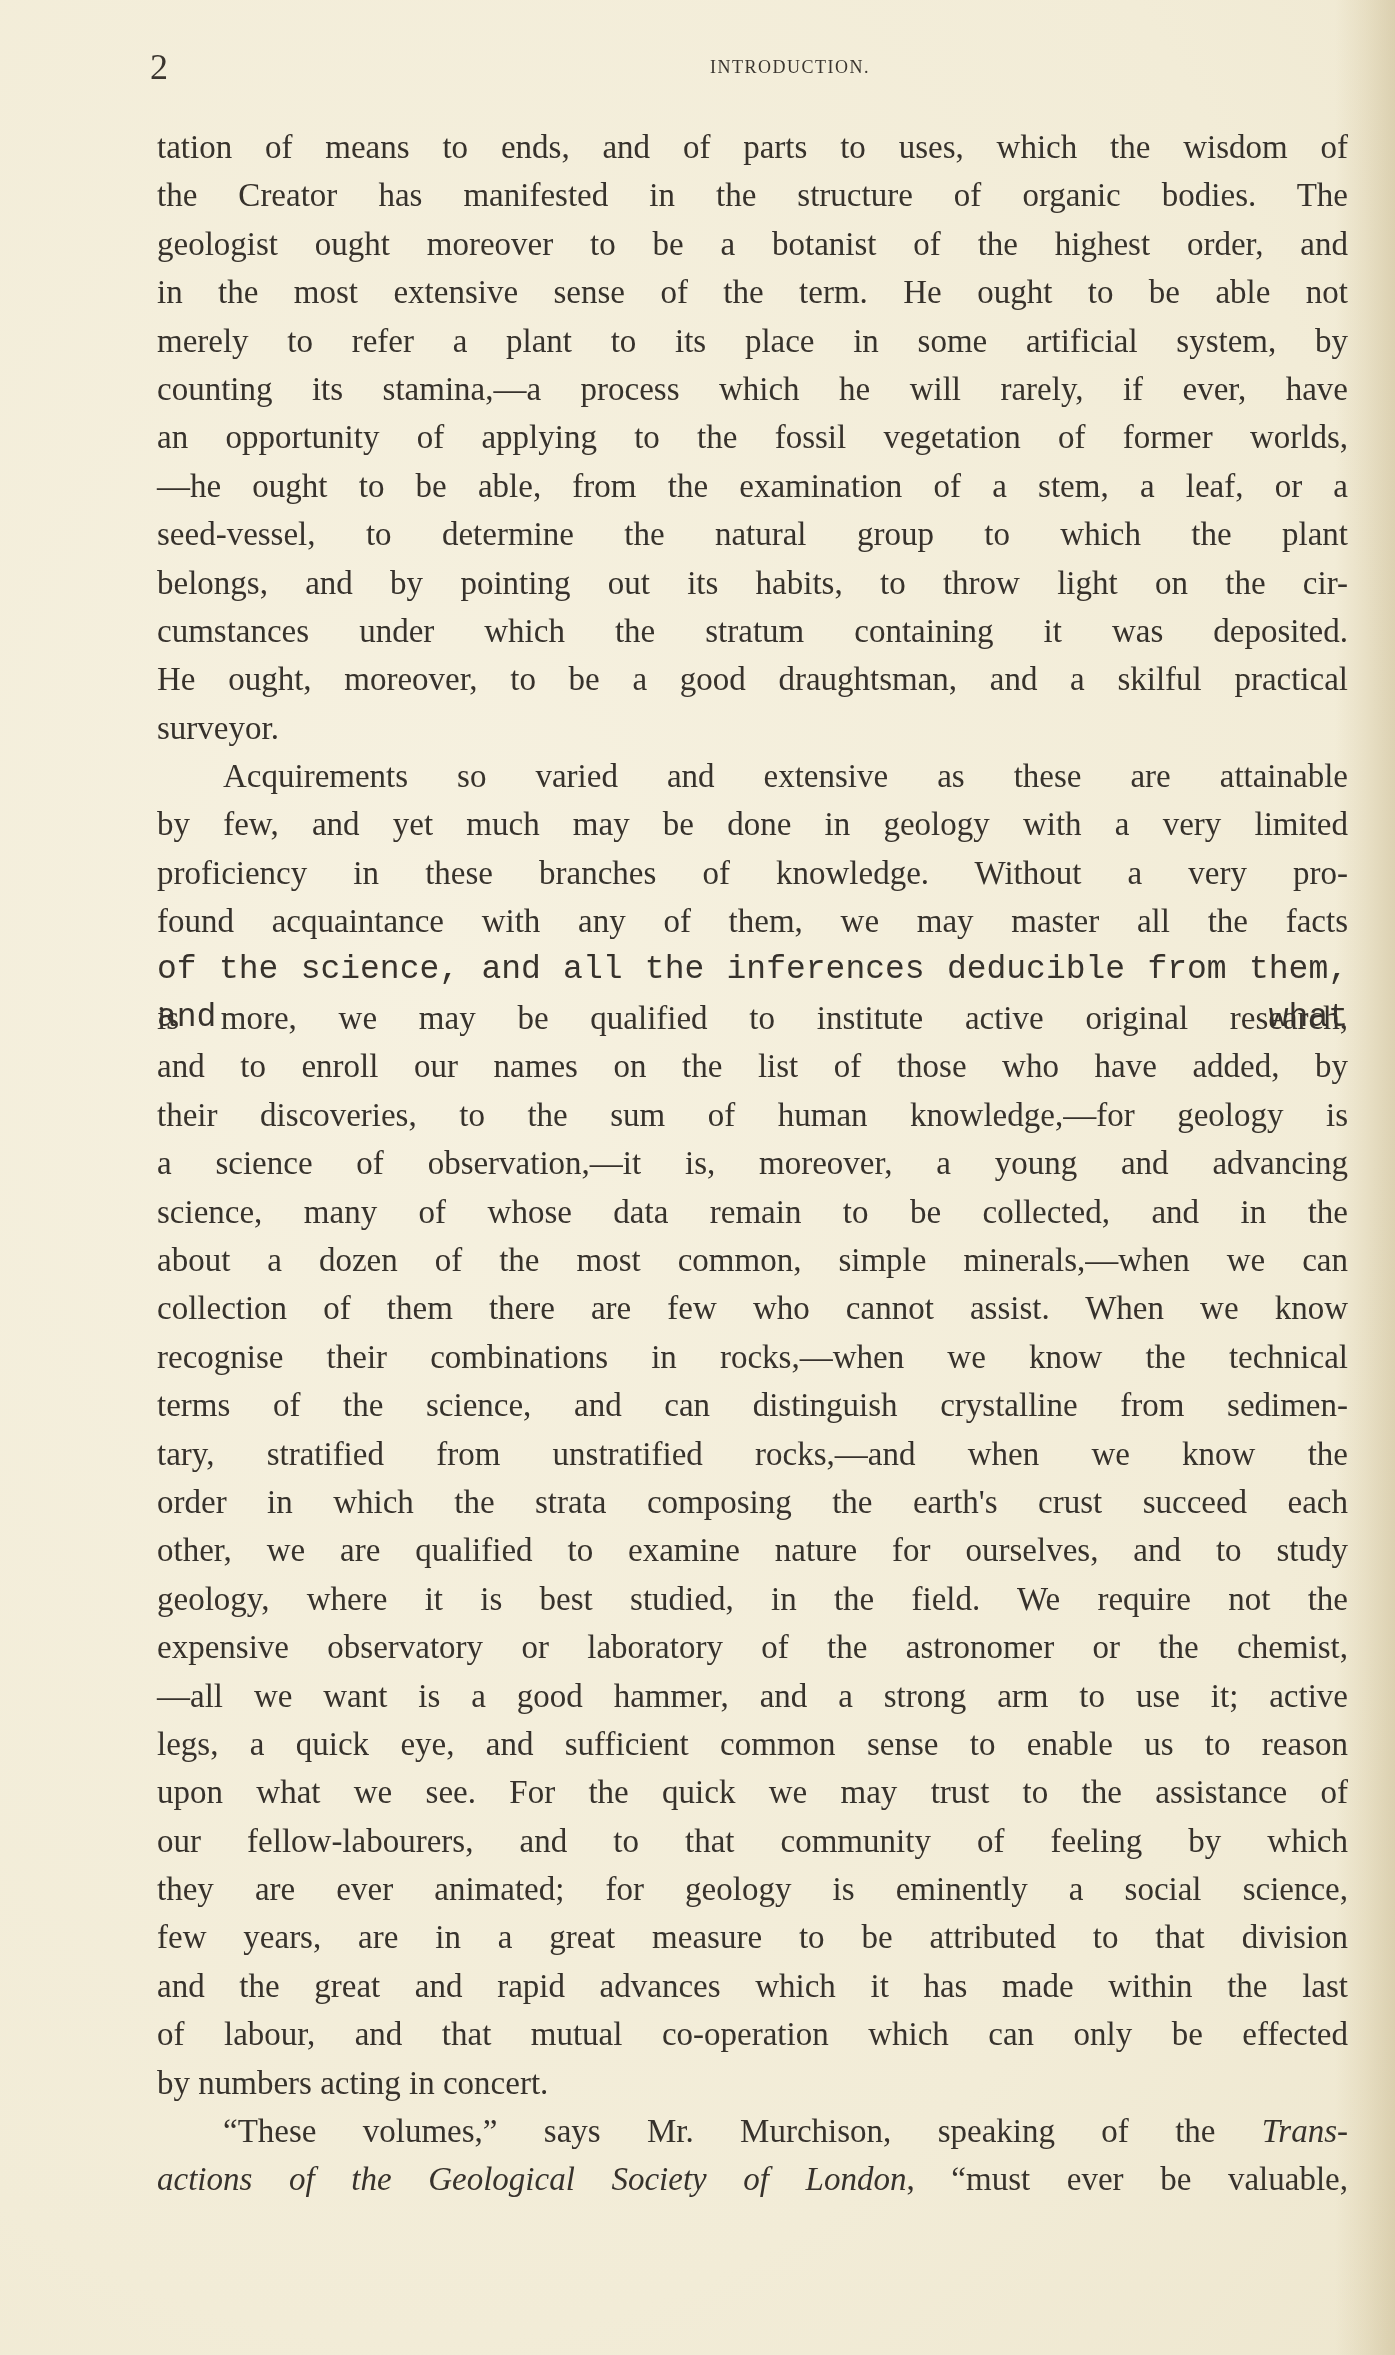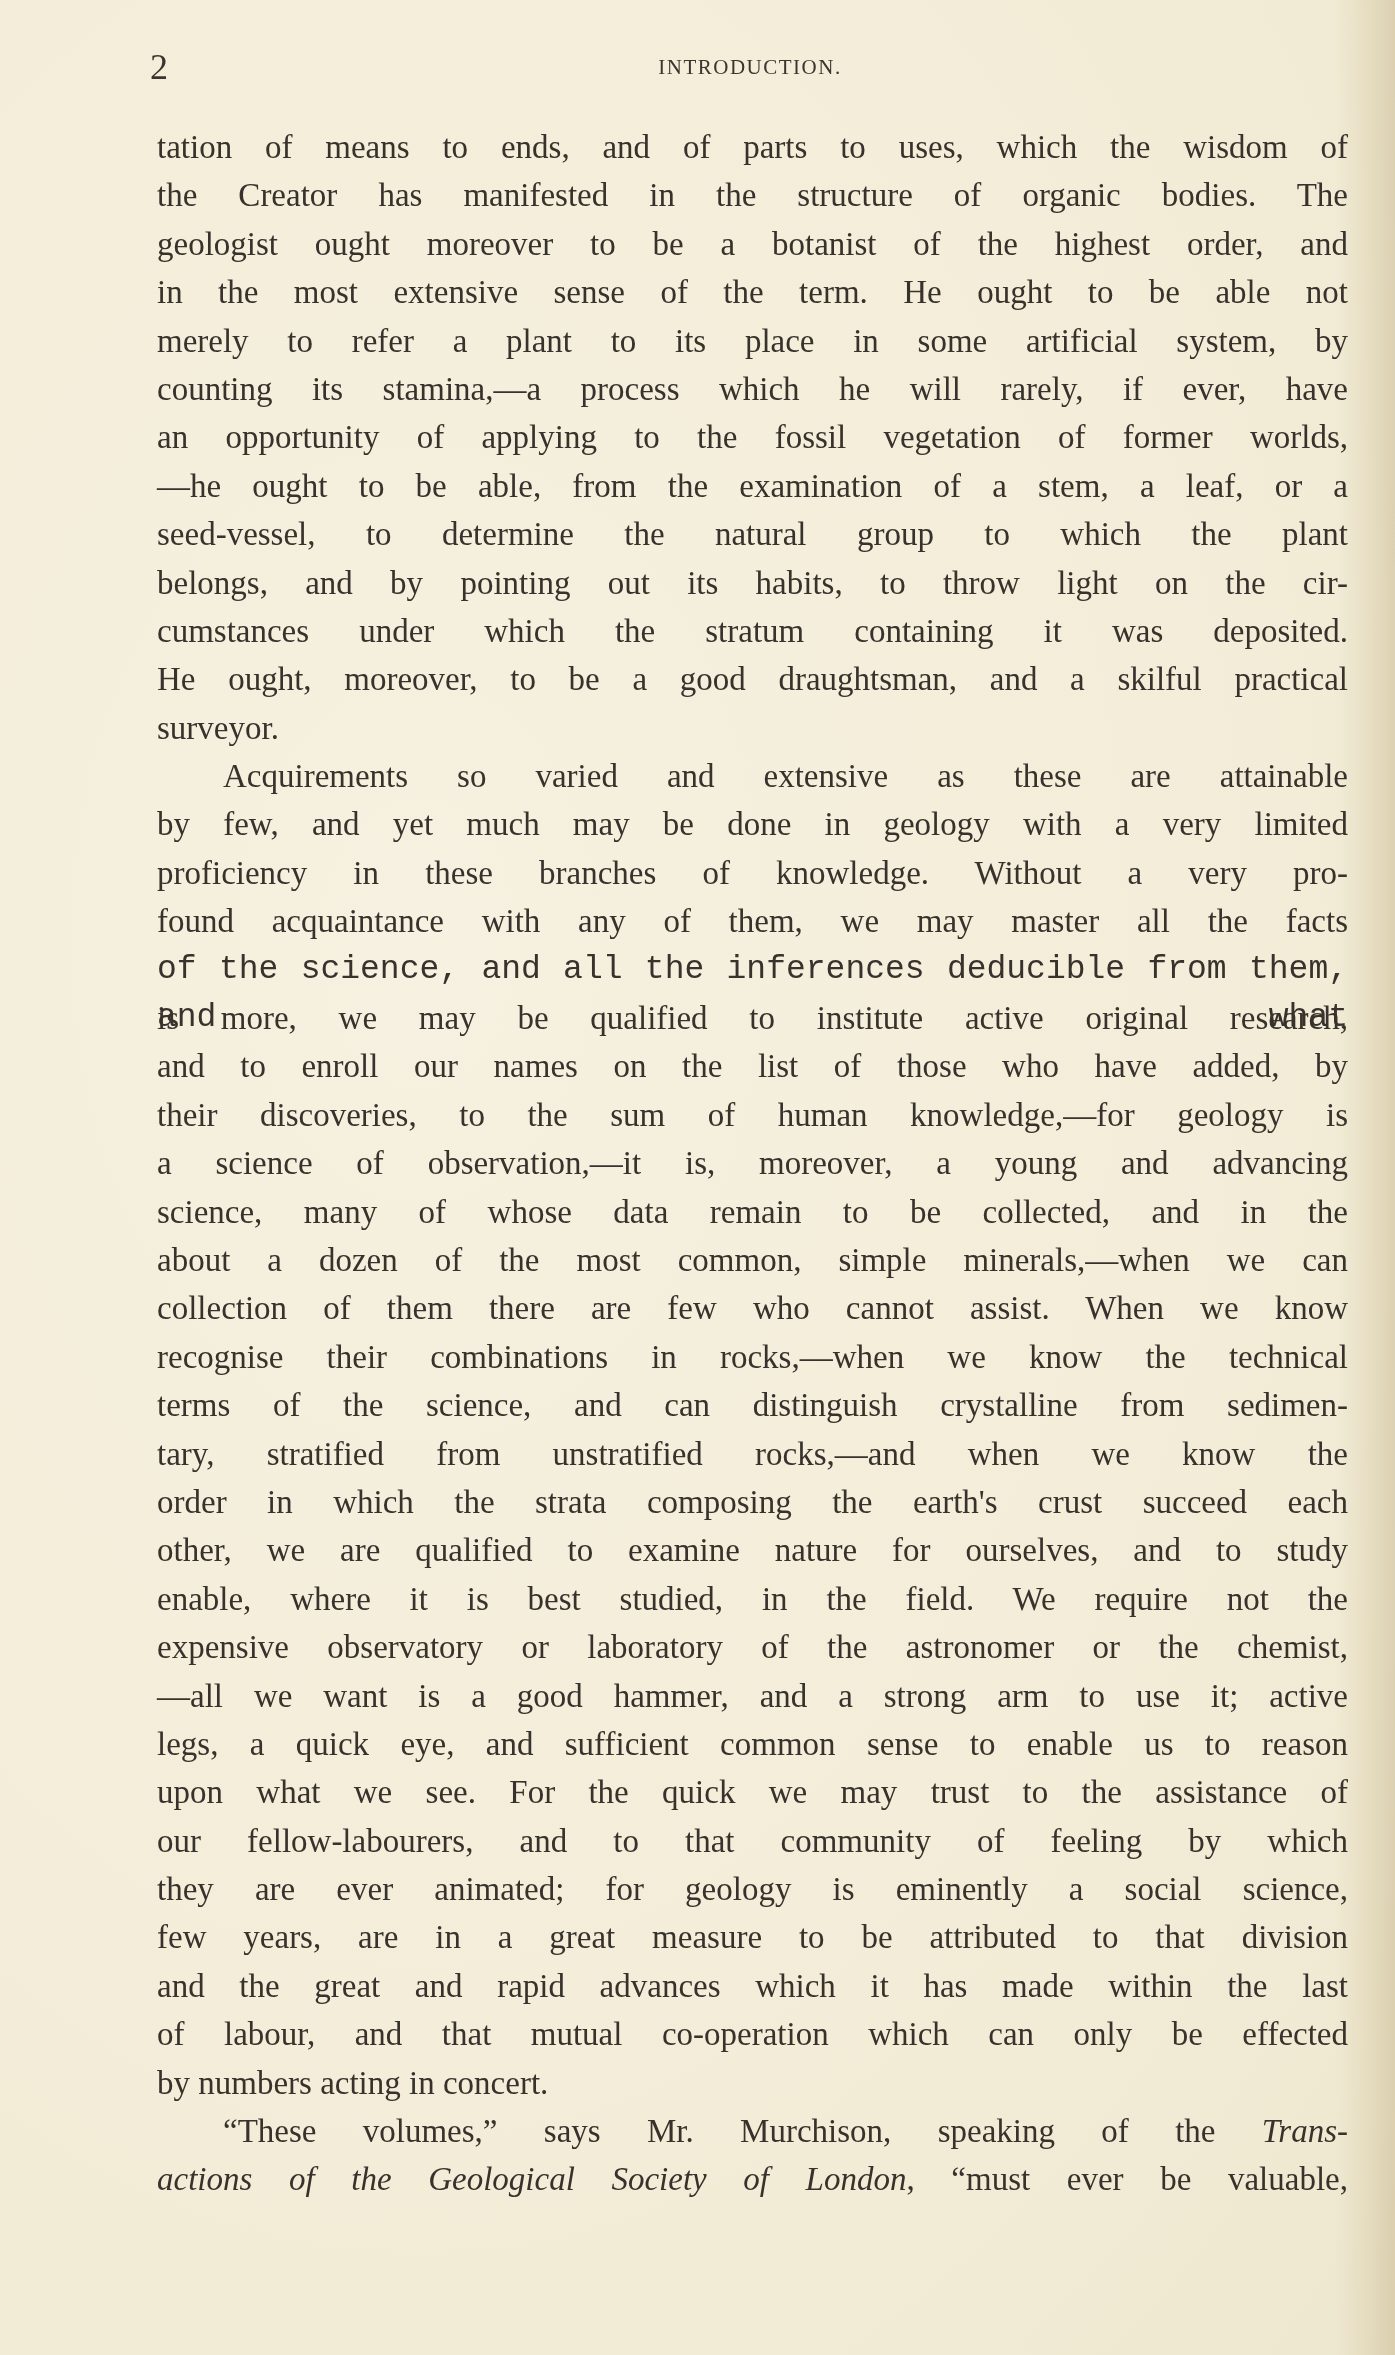--- a/index.html
+++ b/index.html
@@ -14,22 +14,22 @@
       background:
         linear-gradient(to right, rgba(0,0,0,0) 0, rgba(0,0,0,0) 1335px, rgba(190,170,120,0.18) 1365px, rgba(180,160,110,0.35) 1395px),
         radial-gradient(ellipse at 30% 40%, #f6f1e0 0%, #f2ecd7 70%, #eee7cf 100%);
     }
     .folio {
       position: absolute; left: 150px; top: 46px;
       font-size: 36px; line-height: 42px; color: #3a352f;
     }
     .running-head {
       position: absolute; left: 630px; top: 53px; width: 240px;
-      font-size: 21px; line-height: 28px; letter-spacing: 1.5px; color: #3a352f;
-      text-align: center;
+      font-size: 18px; line-height: 28px; letter-spacing: 1.5px; color: #3a352f;
+      text-align: right;
     }
     .body-text {
       position: absolute; left: 157px; top: 123px; width: 1191px;
       font-size: 33px; line-height: 48.4px;
     }
     .line {
       display: block; height: 48.4px; white-space: nowrap;
       text-align: justify; text-align-last: justify;
       overflow: visible;
     }
@@ -69,21 +69,21 @@
     <span class="line" style="white-space: normal;"><span>their discoveries, to the sum of human knowledge,—for geology is</span></span>
     <span class="line" style="white-space: normal;"><span>a science of observation,—it is, moreover, a young and advancing</span></span>
     <span class="line" style="white-space: normal;"><span>science, many of whose data remain to be collected, and in the</span></span>
     <span class="line" style="white-space: normal;"><span>about a dozen of the most common, simple minerals,—when we can</span></span>
     <span class="line" style="white-space: normal;"><span>collection of them there are few who cannot assist.  When we know</span></span>
     <span class="line" style="white-space: normal;"><span>recognise their combinations in rocks,—when we know the technical</span></span>
     <span class="line" style="white-space: normal;"><span>terms of the science, and can distinguish crystalline from sedimen-</span></span>
     <span class="line" style="white-space: normal;"><span>tary, stratified from unstratified rocks,—and when we know the</span></span>
     <span class="line" style="white-space: normal;"><span>order in which the strata composing the earth's crust succeed each</span></span>
     <span class="line" style="white-space: normal;"><span>other, we are qualified to examine nature for ourselves, and to study</span></span>
-    <span class="line" style="white-space: normal;"><span>enable, where it is best studied, in the field.  We require not the</span></span>
+    <span class="line" style="white-space: normal;"><span>geology, where it is best studied, in the field.  We require not the</span></span>
     <span class="line" style="white-space: normal;"><span>expensive observatory or laboratory of the astronomer or the chemist,</span></span>
     <span class="line" style="white-space: normal;"><span>—all we want is a good hammer, and a strong arm to use it; active</span></span>
     <span class="line" style="white-space: normal;"><span>legs, a quick eye, and sufficient common sense to enable us to reason</span></span>
     <span class="line" style="white-space: normal;"><span>upon what we see.  For the quick we may trust to the assistance of</span></span>
     <span class="line" style="white-space: normal;"><span>our fellow-labourers, and to that community of feeling by which</span></span>
     <span class="line" style="white-space: normal;"><span>they are ever animated; for geology is eminently a social science,</span></span>
     <span class="line" style="white-space: normal;"><span>few years, are in a great measure to be attributed to that division</span></span>
     <span class="line" style="white-space: normal;"><span>and the great and rapid advances which it has made within the last</span></span>
     <span class="line" style="white-space: normal;"><span>of labour, and that mutual co-operation which can only be effected</span></span>
     <span class="line last" style="white-space: normal;"><span>by numbers acting in concert.</span></span>

